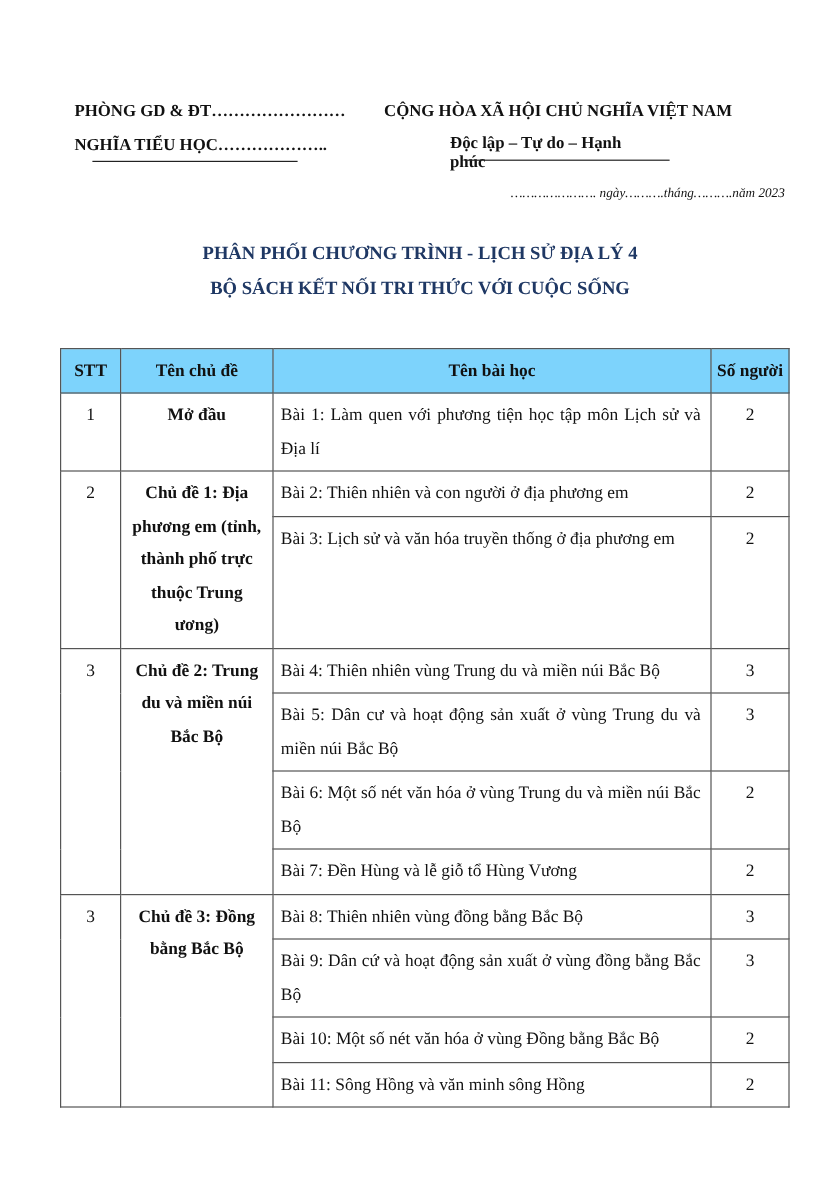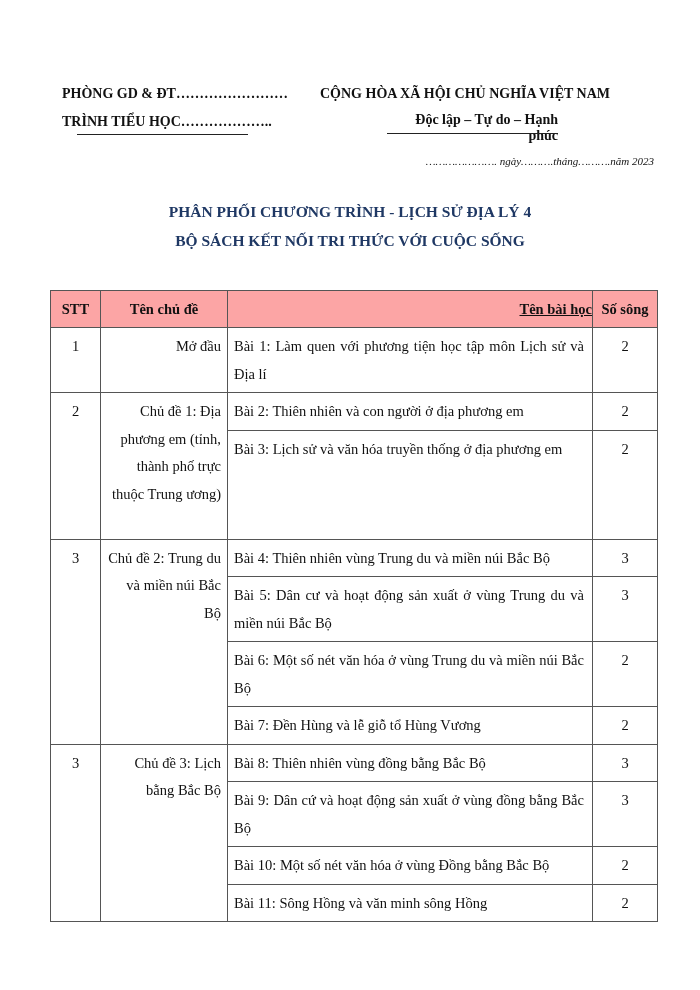--- a/index.html
+++ b/index.html
@@ -18,53 +18,53 @@
     font-size: 15.5px; color: #1f3864;
   }
   table.plan {
     position: absolute; left: 50px; top: 290px; width: 608px;
     border-collapse: collapse; font-size: 14.5px;
   }
   table.plan td, table.plan th {
     border: 1px solid #555; vertical-align: top; padding: 0;
   }
   table.plan th {
-    background: #fca5a5; font-weight: bold; height: 36px;
+    background: #7dd3fc; font-weight: bold; height: 36px;
     vertical-align: middle; text-align: center; font-size: 14.5px;
   }
   .c-stt { width: 49px; text-align: center; }
-  .c-topic { width: 126px; text-align: right; font-weight: normal; }
+  .c-topic { width: 126px; text-align: center; font-weight: bold; }
   .c-lesson { width: 364px; text-align: justify; }
   .c-count { width: 64px; text-align: center; }
   .cell { padding: 5px 6px 4px 6px; line-height: 27.5px; }
   .cell-lesson { padding: 5px 8px 4px 6px; line-height: 27.5px; }
 </style>
 </head>
 <body>
 
 <div class="abs hdr-left" style="top:86px;">PHÒNG GD &amp; ĐT……………………</div>
-<div class="abs hdr-left" style="top:114px;">TRÌNH TIỂU HỌC………………..</div>
+<div class="abs hdr-left" style="top:114px;">NGHĨA TIỂU HỌC………………..</div>
 <div class="uline" style="left:77px; top:134px; width:171px;"></div>
 
 <div class="abs hdr-right" style="left:320px; top:86px;">CỘNG HÒA XÃ HỘI CHỦ NGHĨA VIỆT NAM</div>
-<div class="abs hdr-right" style="left:387px; top:112px; width:171px; text-align:right;">Độc lập – Tự do – Hạnh phúc</div>
+<div class="abs hdr-right" style="left:375px; top:112px; width:171px; text-align:left;">Độc lập – Tự do – Hạnh phúc</div>
 <div class="uline" style="left:387px; top:133px; width:171px;"></div>
 
 <div class="abs date">…………………. ngày……….tháng……….năm 2023</div>
 
 <div class="abs title" style="top:203px;">PHÂN PHỐI CHƯƠNG TRÌNH - LỊCH SỬ ĐỊA LÝ 4</div>
 <div class="abs title" style="top:232px;">BỘ SÁCH KẾT NỐI TRI THỨC VỚI CUỘC SỐNG</div>
 
 <table class="plan">
   <thead>
     <tr>
       <th class="c-stt">STT</th>
       <th class="c-topic">Tên chủ đề</th>
-      <th class="c-lesson" style="text-align:right;text-decoration:underline;">Tên bài học</th>
-      <th class="c-count">Số sông</th>
+      <th class="c-lesson" style="text-align:center;">Tên bài học</th>
+      <th class="c-count">Số người</th>
     </tr>
   </thead>
   <tbody>
 
     <tr style="height:60px;">
       <td class="c-stt">
           <div class="cell">1</div>
         </td>
       <td class="c-topic">
           <div class="cell">Mở đầu</div>
@@ -137,21 +137,21 @@
       <td class="c-count">
           <div class="cell">2</div>
         </td>
     </tr>
 
     <tr style="height:34px;">
       <td class="c-stt" rowspan="4">
           <div class="cell">3</div>
         </td>
       <td class="c-topic" rowspan="4">
-          <div class="cell">Chủ đề 3: Lịch bằng Bắc Bộ</div>
+          <div class="cell">Chủ đề 3: Đồng bằng Bắc Bộ</div>
         </td>
       <td class="c-lesson">
           <div class="cell-lesson">Bài 8: Thiên nhiên vùng đồng bằng Bắc Bộ</div>
         </td>
       <td class="c-count">
           <div class="cell">3</div>
         </td>
     </tr>
     <tr style="height:62px;">
       <td class="c-lesson">

